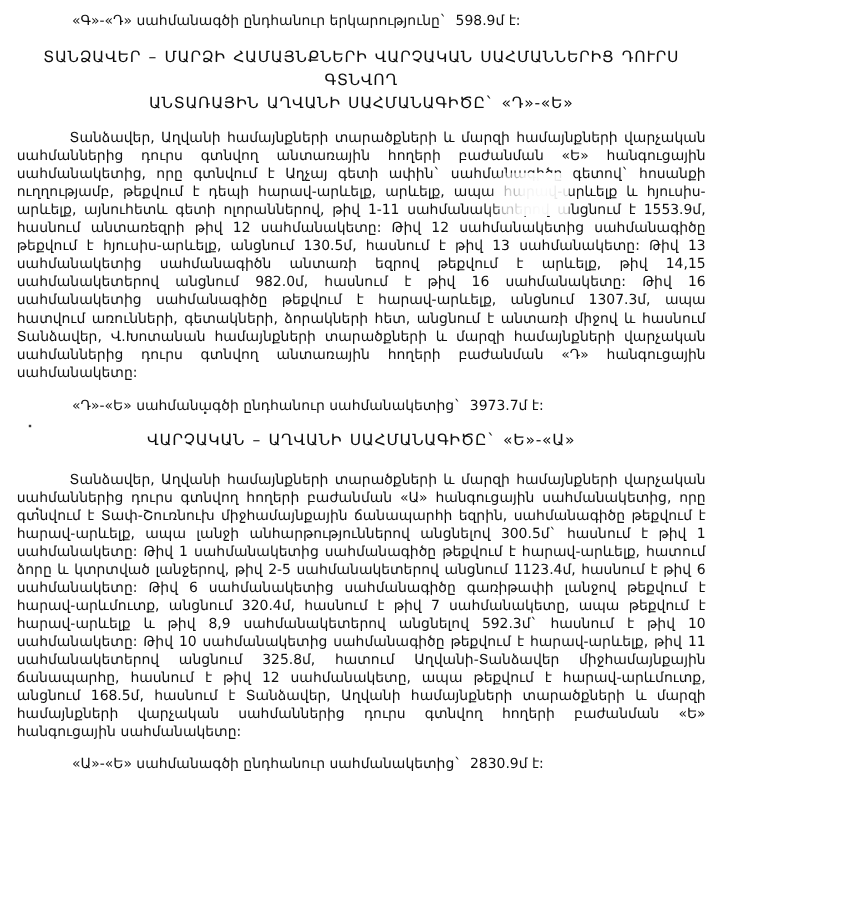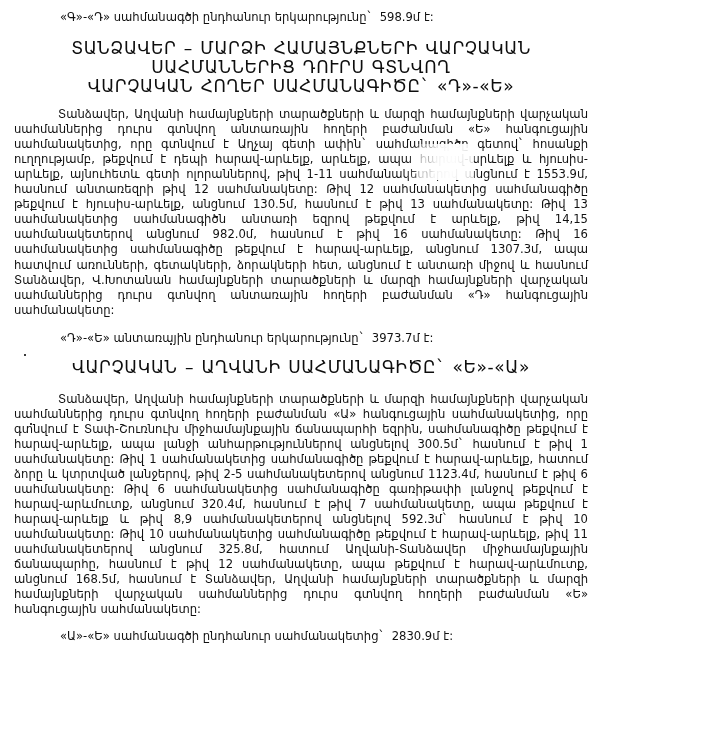--- a/index.html
+++ b/index.html
@@ -41,21 +41,21 @@
   .summary {
     font-size: 11.6px;
     line-height: 15.05px;
     margin: 0;
     padding-left: 46px;
     text-align: left;
     white-space: pre;
     color: #111111;
   }
   .heading {
-    font-size: 17px;
+    font-size: 13px;
     line-height: 19px;
     text-align: center;
     letter-spacing: 0.6px;
     word-spacing: 1.4px;
     margin: 0;
     color: #0d0d0d;
   }
   .heading .h-line { display: block; }
 
   .sp-1  { height: 14px; }
@@ -102,30 +102,30 @@
 <body>
 
 <div id="page">
 
   <div class="summary">«Գ»-«Դ» սահմանագծի ընդհանուր երկարությունը`  598.9մ է:</div>
 
   <div class="sp-1"></div>
 
   <div class="heading">
     <span class="h-line">ՏԱՆՁԱՎԵՐ – ՄԱՐՁԻ ՀԱՄԱՅՆՔՆԵՐԻ ՎԱՐՉԱԿԱՆ  ՍԱՀՄԱՆՆԵՐԻՑ  ԴՈՒՐՍ  ԳՏՆՎՈՂ</span>
-    <span class="h-line">ՎԱՐՉԱԿԱՆ  ՀՈՂԵՐ ՍԱՀՄԱՆԱԳԻԾԸ`  «Դ»-«Ե»</span>
+    <span class="h-line">ԱՆՏԱՌԱՅԻՆ  ԱՂՎԱՆԻ ՍԱՀՄԱՆԱԳԻԾԸ`  «Դ»-«Ե»</span>
   </div>
 
   <div class="sp-2"></div>
 
   <div class="para indent">Տանձավեր, Աղվանի համայնքների տարածքների և մարզի համայնքների վարչական սահմաններից դուրս գտնվող անտառային հողերի բաժանման «Ե» հանգուցային սահմանակետից, որը գտնվում է Աղչայ գետի ափին` սահմանագիծը գետով` հոսանքի ուղղությամբ, թեքվում է դեպի հարավ-արևելք, արևելք, ապա հարավ-արևելք և հյուսիս-արևելք, այնուհետև գետի ոլորաններով, թիվ 1-11 սահմանակետերով անցնում է 1553.9մ, հասնում անտառեզրի թիվ 12 սահմանակետը: Թիվ 12 սահմանակետից սահմանագիծը թեքվում է հյուսիս-արևելք, անցնում 130.5մ, հասնում է թիվ 13 սահմանակետը: Թիվ 13 սահմանակետից սահմանագիծն անտառի եզրով թեքվում է արևելք, թիվ 14,15 սահմանակետերով անցնում 982.0մ, հասնում է թիվ 16 սահմանակետը: Թիվ 16 սահմանակետից սահմանագիծը թեքվում է հարավ-արևելք, անցնում 1307.3մ, ապա հատվում առունների, գետակների, ձորակների հետ, անցնում է անտառի միջով և հասնում Տանձավեր, Վ.Խոտանան համայնքների տարածքների և մարզի համայնքների վարչական սահմաններից դուրս գտնվող անտառային հողերի բաժանման «Դ» հանգուցային սահմանակետը:</div>
 
   <div class="sp-3"></div>
 
-  <div class="summary">«Դ»-«Ե» անտառային ընդհանուր երկարությունը`  3973.7մ է:</div>
+  <div class="summary">«Դ»-«Ե» սահմանագծի ընդհանուր սահմանակետից`  3973.7մ է:</div>
 
   <div class="sp-4"></div>
 
   <div class="heading">
     <span class="h-line">ՎԱՐՉԱԿԱՆ – ԱՂՎԱՆԻ ՍԱՀՄԱՆԱԳԻԾԸ`  «Ե»-«Ա»</span>
   </div>
 
   <div class="sp-5"></div>
 
   <div class="para indent">Տանձավեր, Աղվանի համայնքների տարածքների և մարզի համայնքների վարչական սահմաններից դուրս գտնվող հողերի բաժանման «Ա» հանգուցային սահմանակետից, որը գտնվում է Տափ-Շուռնուխ միջհամայնքային ճանապարհի եզրին, սահմանագիծը թեքվում է հարավ-արևելք, ապա լանջի անհարթություններով անցնելով 300.5մ` հասնում է թիվ 1 սահմանակետը: Թիվ 1 սահմանակետից սահմանագիծը թեքվում է հարավ-արևելք, հատում ձորը և կտրտված լանջերով, թիվ 2-5 սահմանակետերով անցնում 1123.4մ, հասնում է թիվ 6 սահմանակետը: Թիվ 6 սահմանակետից սահմանագիծը գառիթափի լանջով թեքվում է հարավ-արևմուտք, անցնում 320.4մ, հասնում է թիվ 7 սահմանակետը, ապա թեքվում է հարավ-արևելք և թիվ 8,9 սահմանակետերով անցնելով 592.3մ` հասնում է թիվ 10 սահմանակետը: Թիվ 10 սահմանակետից սահմանագիծը թեքվում է հարավ-արևելք, թիվ 11 սահմանակետերով անցնում 325.8մ, հատում Աղվանի-Տանձավեր միջհամայնքային ճանապարհը, հասնում է թիվ 12 սահմանակետը, ապա թեքվում է հարավ-արևմուտք, անցնում 168.5մ, հասնում է Տանձավեր, Աղվանի համայնքների տարածքների և մարզի համայնքների վարչական սահմաններից դուրս գտնվող հողերի բաժանման «Ե» հանգուցային սահմանակետը:</div>

